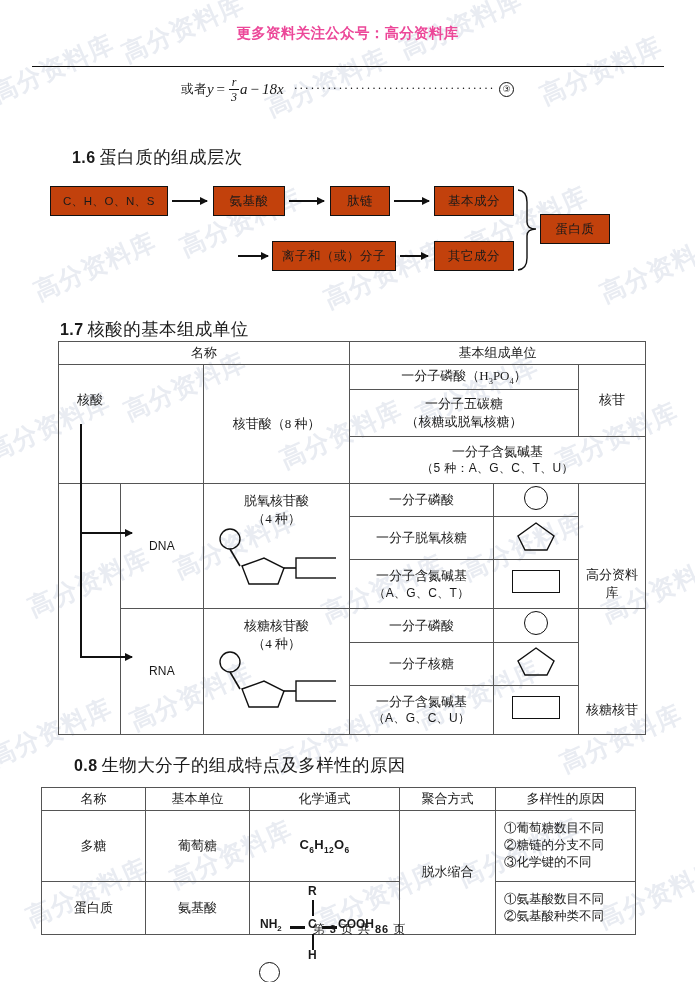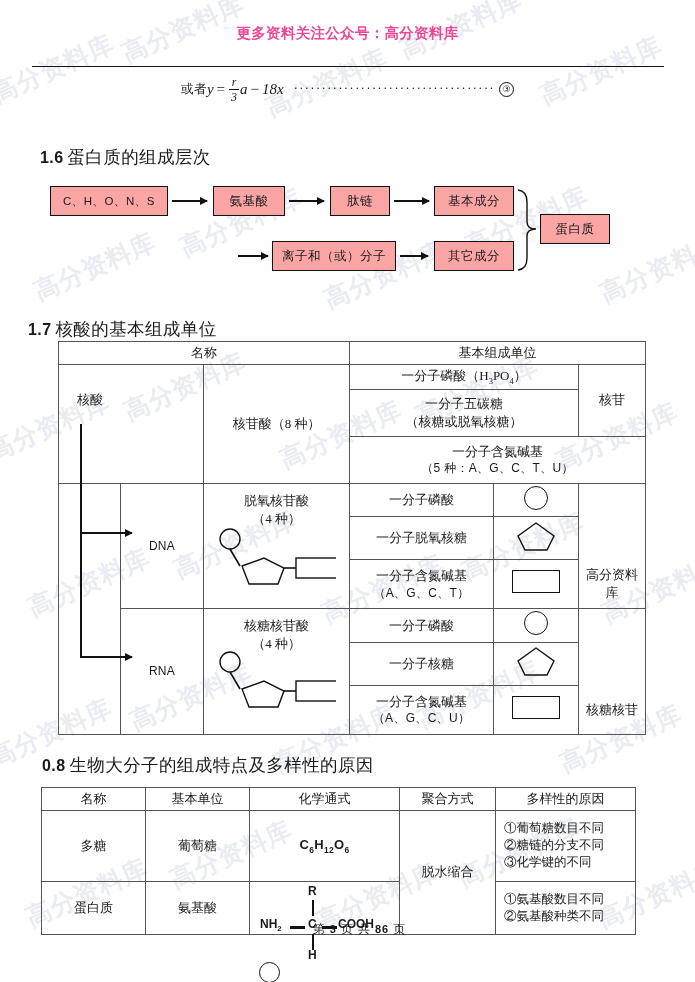--- a/index.html
+++ b/index.html
@@ -71,32 +71,33 @@
     width:13px; height:13px; border:1.1px solid #111; border-radius:50%;
     font-size:9px; font-style:normal; line-height:1;
   }
 
   
   .sec-h {
     position: absolute;
     font-size: 17.5px; font-weight: 400;
     letter-spacing: .4px;
     white-space: nowrap;
+    margin-left: 32px;
   }
   .sec-h .num { font-family:"Liberation Sans", sans-serif; font-weight:700; font-size:16px; margin-right:4px;}
 
   
   .flow { position: absolute; left: 0; top: 0; width: 695px; height: 110px; }
   .fbox {
     position: absolute;
     border: 1.3px solid #111;
     display: flex; align-items: center; justify-content: center;
     font-size: 12.5px;
     box-sizing: border-box;
-    background: #fca5a5;
+    background: #c2410c;
     letter-spacing: .5px;
   }
   .fbox.sans { font-family: "Liberation Sans", sans-serif; font-size: 11.5px; }
   .farrow { position: absolute; height: 2px; background: #111; }
   .farrow::after {
     content: ""; position: absolute; right: -1px; top: -3.5px;
     border-left: 8px solid #111;
     border-top: 4.5px solid transparent;
     border-bottom: 4.5px solid transparent;
   }

